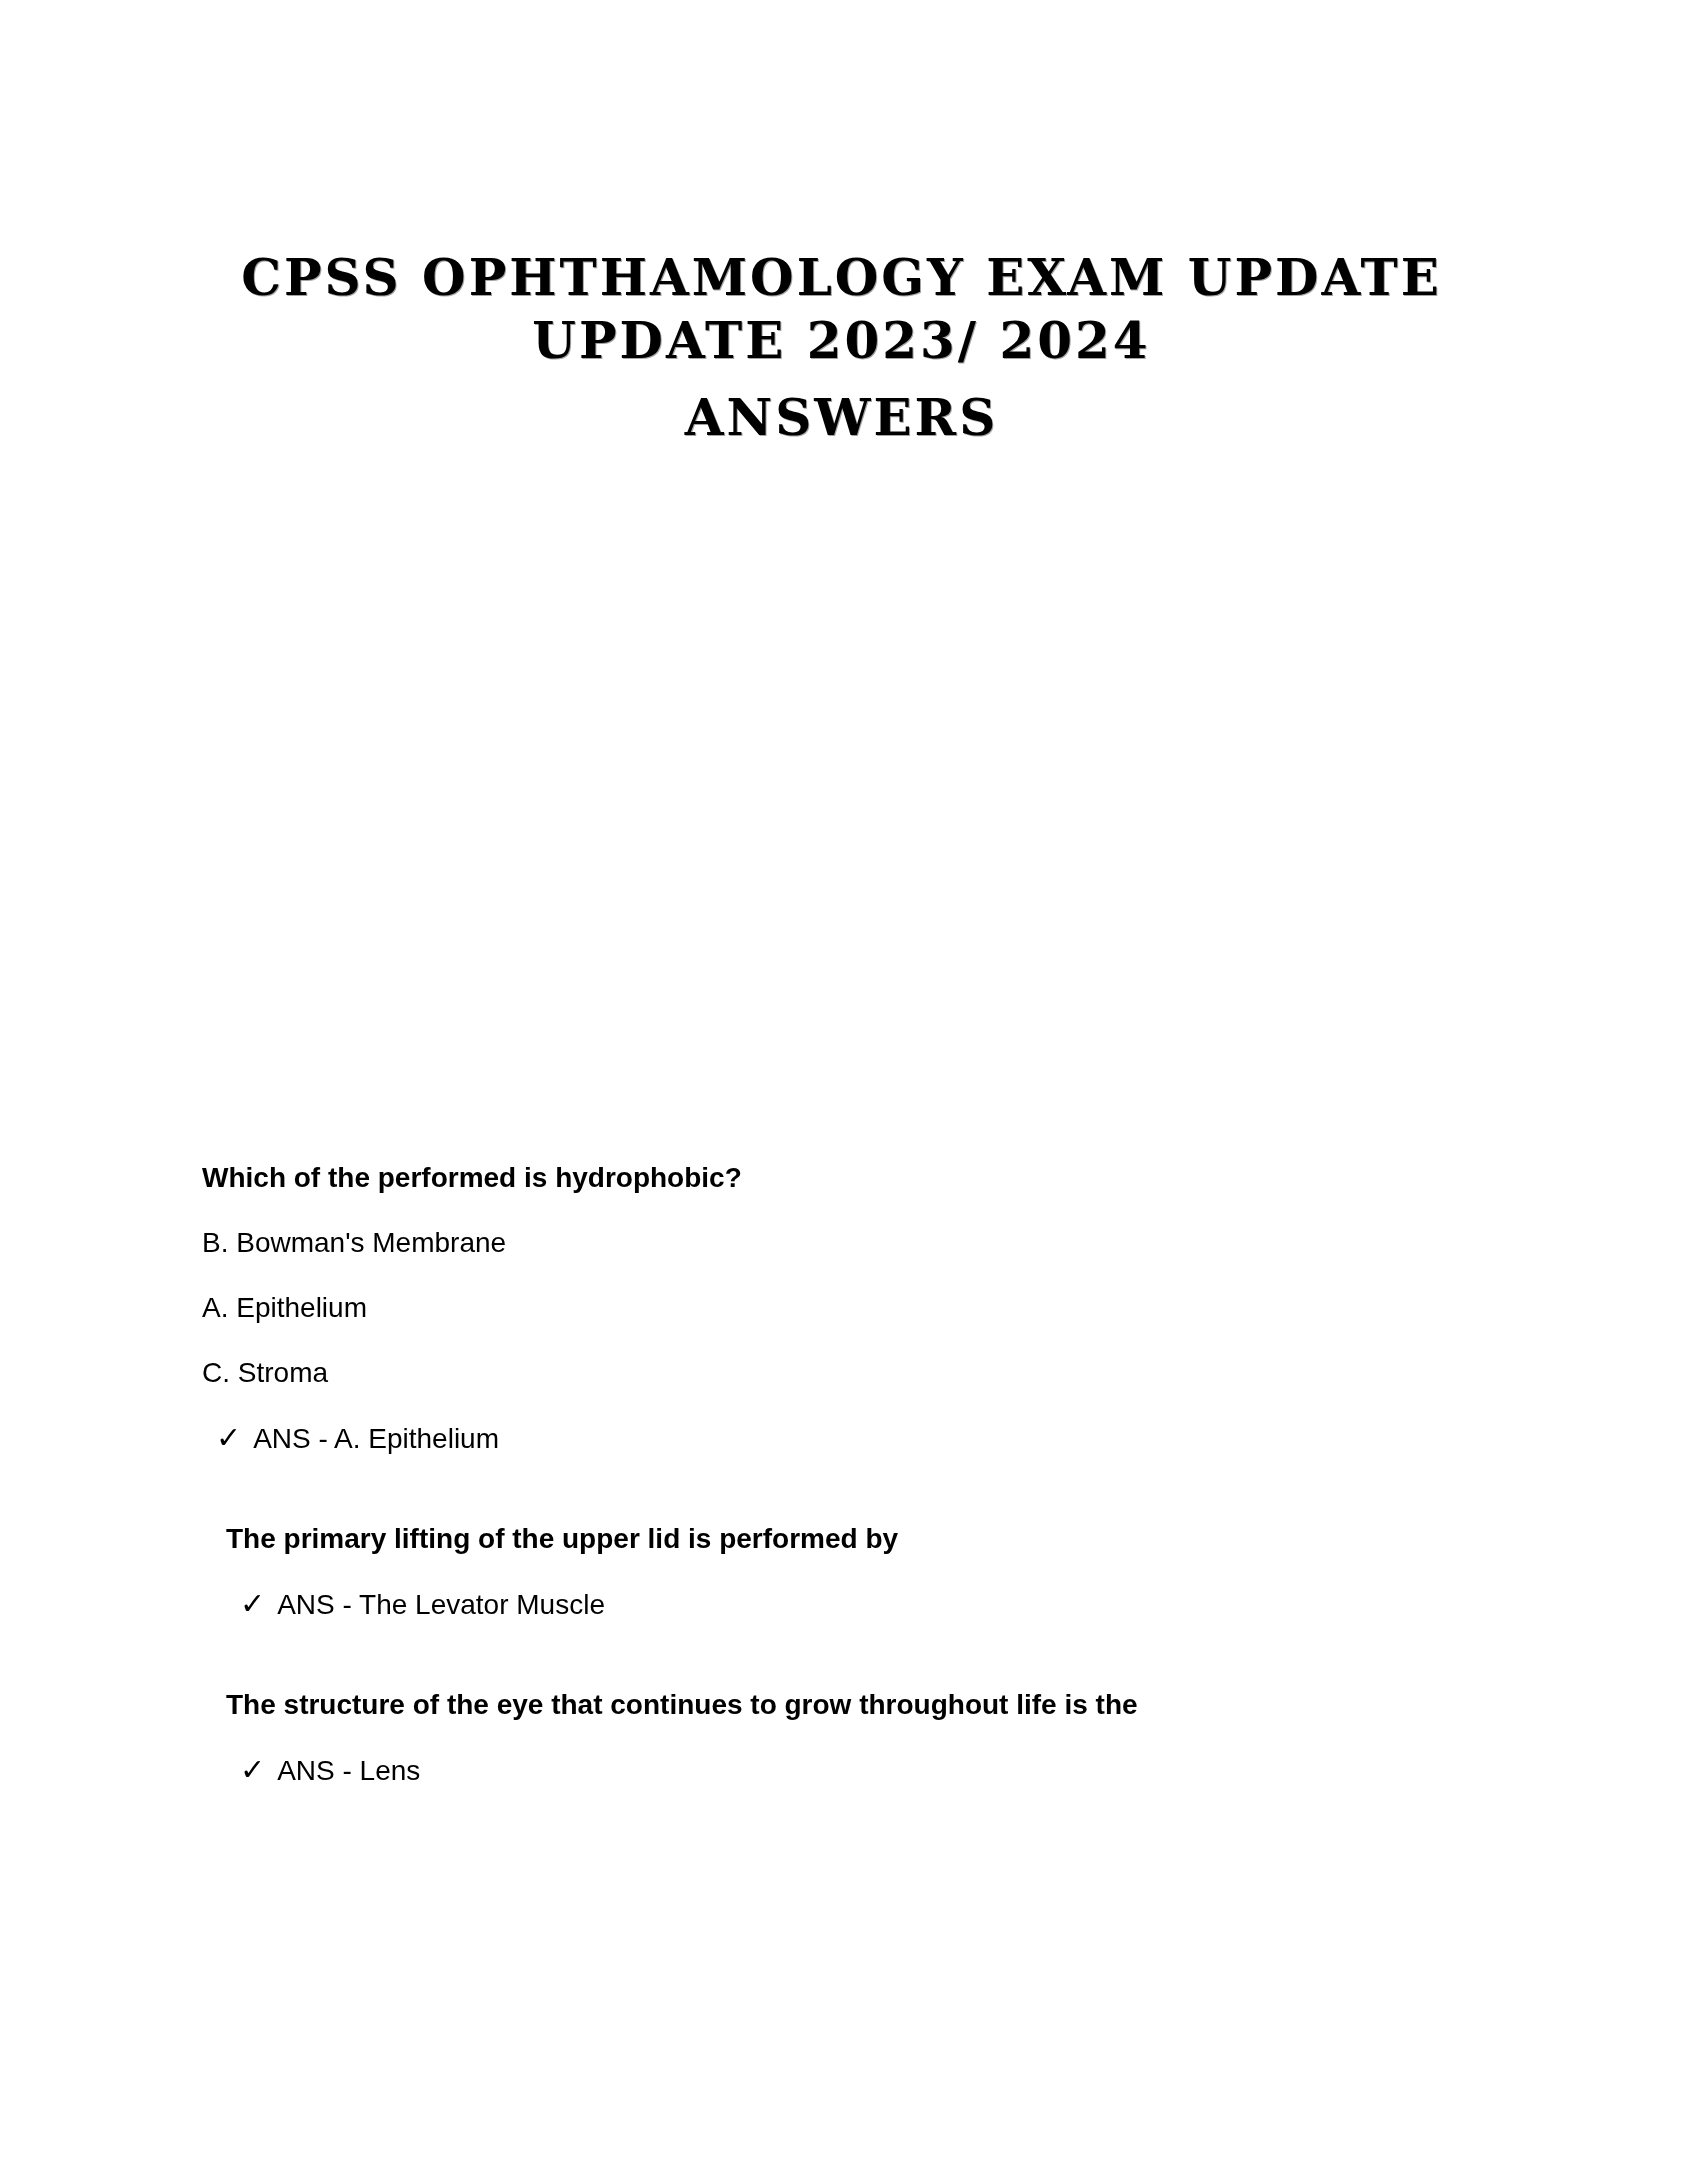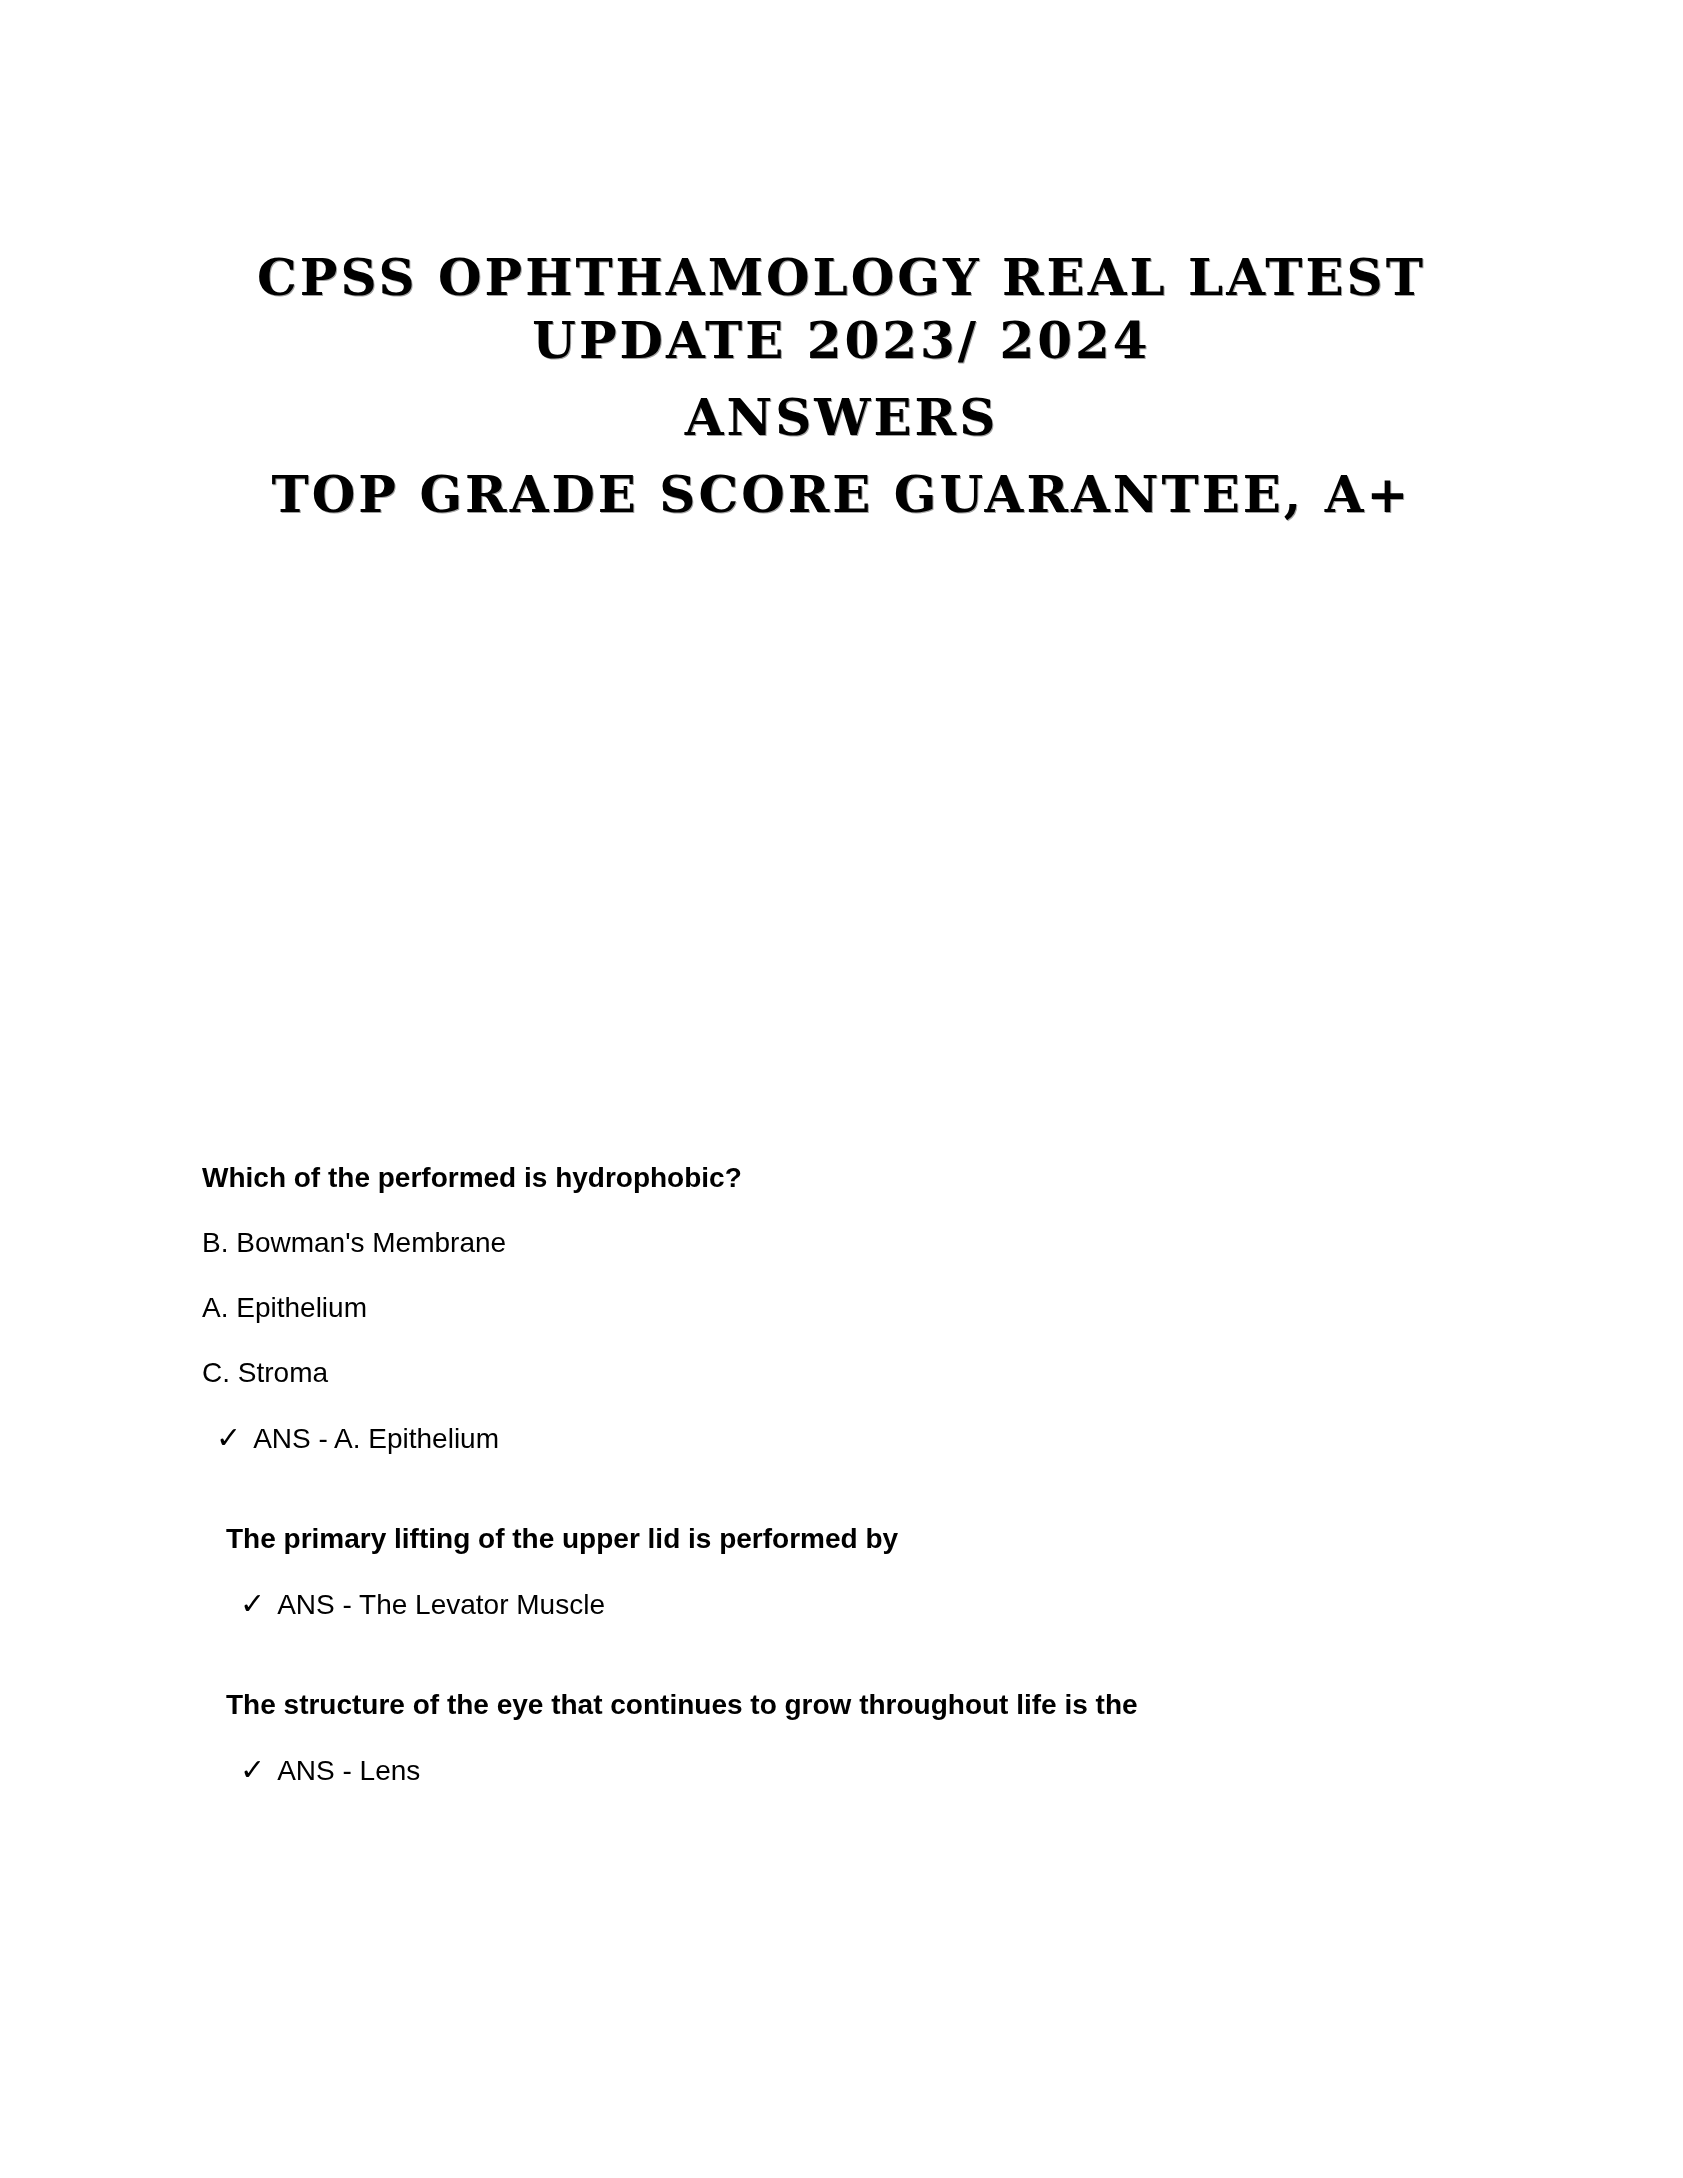--- a/index.html
+++ b/index.html
@@ -72,28 +72,25 @@
     margin-right: 12px;
     font-size: 30px;
   }
 </style>
 </head>
 <body>
 
 <div class="page">
   <header class="title-block" id="title-block">
       <div class="title-para">
-        <div class="title-line">CPSS OPHTHAMOLOGY REAL LATEST</div>
+        <div class="title-line">CPSS OPHTHAMOLOGY EXAM UPDATE</div>
         <div class="title-line">UPDATE 2023/ 2024</div>
       </div>
       <div class="title-para">
         <div class="title-line">ANSWERS</div>
-      </div>
-      <div class="title-para">
-        <div class="title-line">TOP GRADE SCORE GUARANTEE, A+</div>
       </div>
     </header>
   <main class="qa-block" id="qa-block">
       <section class="qa-item">
         <p class="question">Which of the performed is hydrophobic?</p>
         <p class="option">B. Bowman's Membrane</p>
         <p class="option">A. Epithelium</p>
         <p class="option">C. Stroma</p>
         <p class="answer-line"><span class="check">✓</span><span>ANS - A. Epithelium</span></p>
       </section>

